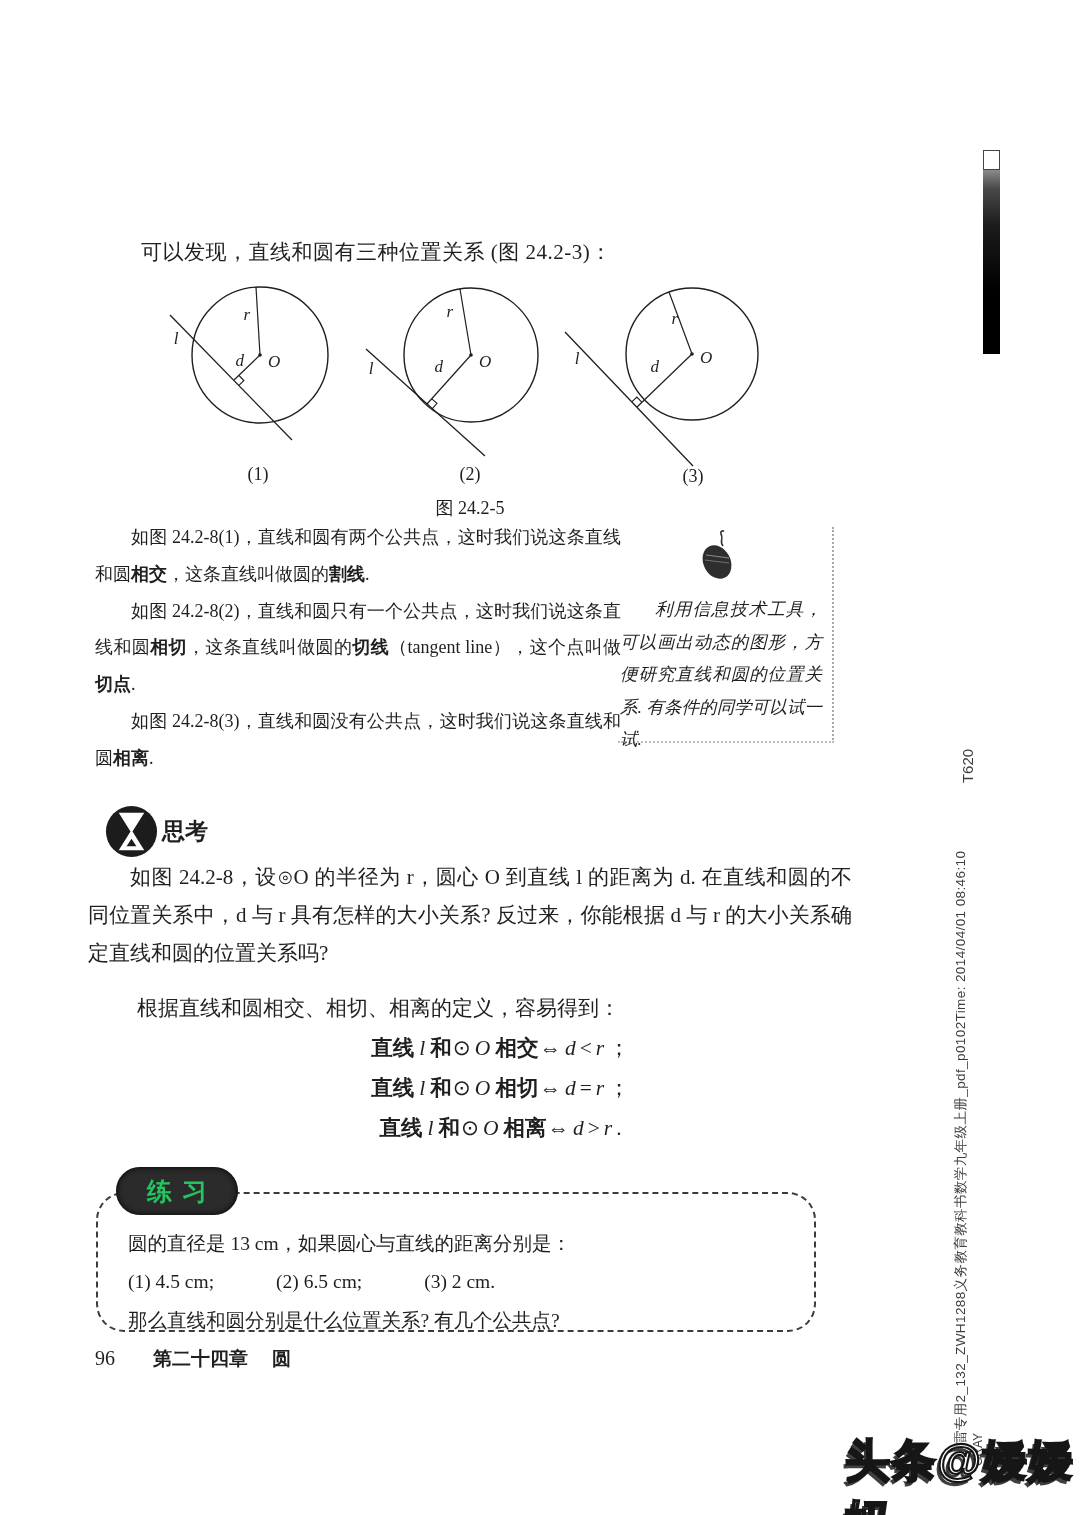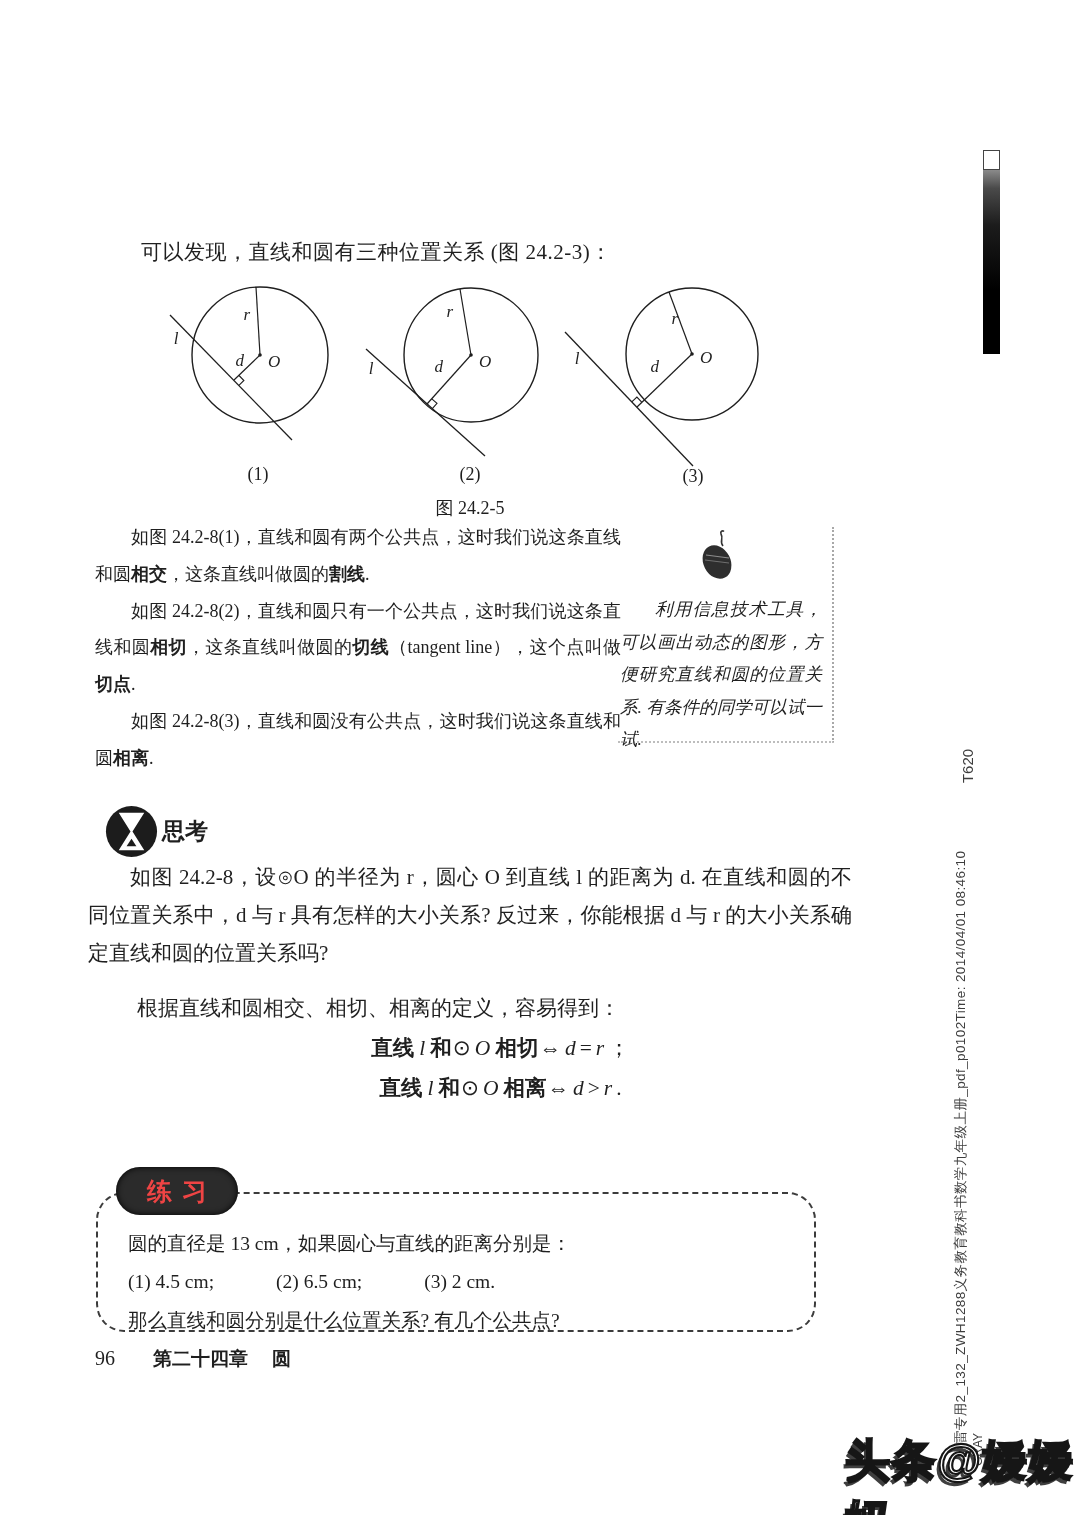--- a/index.html
+++ b/index.html
@@ -35,21 +35,21 @@
   .lead{position:absolute;left:95px;top:994px;width:764px;font-size:21px;text-indent:2em;margin:0;}
 
   .formulas{position:absolute;left:95px;top:1028px;width:810px;text-align:center;
             font-size:21.5px;line-height:40px;}
   .formula .var{font-style:italic;margin:0 4px;font-family:"Liberation Serif",serif;font-weight:normal;}
   .formula .hei{margin:0 1px;}
 
   .practice{position:absolute;left:96px;top:1192px;width:716px;height:136px;
             border:2px dashed #3c3c3c;border-radius:28px;box-sizing:content-box;}
   .badge{position:absolute;left:18px;top:-27px;width:122px;height:48px;background:#2b2b2b;
-         border-radius:24px;color:#ef4444;font-family:"Liberation Sans",sans-serif;font-weight:bold;
+         border-radius:24px;color:#22c55e;font-family:"Liberation Sans",sans-serif;font-weight:bold;
          font-size:25px;letter-spacing:10px;display:flex;align-items:center;justify-content:center;
          padding-left:10px;box-sizing:border-box;box-shadow:inset 0 0 6px #000;}
   .pcontent{padding:36px 26px 0 30px;font-size:19.5px;}
   .pcontent p{margin:0 0 14px;}
   .pcontent .items span{margin-right:62px;}
 
   .footer{position:absolute;left:95px;top:1346px;font-size:20px;}
   .footer .chap{margin-left:38px;font-size:19px;}
   .footer .book{margin-left:24px;font-size:19px;}
 
@@ -145,20 +145,21 @@
       <rect x="20" y="48.9" width="18" height="2.6" fill="#1c1c1c"></rect>
     </svg>
     <span class="thinktitle hei">思考</span>
   </div>
 
   <p class="thinkbody">如图 24.2-8，设⊙O 的半径为 r，圆心 O 到直线 l 的距离为 d. 在直线和圆的不同位置关系中，d 与 r 具有怎样的大小关系? 反过来，你能根据 d 与 r 的大小关系确定直线和圆的位置关系吗?</p>
 
   <p class="lead">根据直线和圆相交、相切、相离的定义，容易得到：</p>
 
   <div class="formulas">
+    <div class="formula"><span class="hei">直线</span><span class="var">l</span><span class="hei">和</span><span>⊙</span><span class="var">O</span><span class="hei">相交</span><span>⇔</span><span class="var">d</span><span>&lt;</span><span class="var">r</span><span>；</span></div>
     <div class="formula"><span class="hei">直线</span><span class="var">l</span><span class="hei">和</span><span>⊙</span><span class="var">O</span><span class="hei">相切</span><span>⇔</span><span class="var">d</span><span>=</span><span class="var">r</span><span>；</span></div>
     <div class="formula"><span class="hei">直线</span><span class="var">l</span><span class="hei">和</span><span>⊙</span><span class="var">O</span><span class="hei">相离</span><span>⇔</span><span class="var">d</span><span>&gt;</span><span class="var">r</span><span>.</span></div>
   </div>
 
   <div class="practice">
     <div class="badge">练习</div>
     <div class="pcontent">
       <p>圆的直径是 13 cm，如果圆心与直线的距离分别是：</p>
       <p class="items"><span>(1) 4.5 cm;</span><span>(2) 6.5 cm;</span><span>(3) 2 cm.</span></p>
       <p>那么直线和圆分别是什么位置关系? 有几个公共点?</p>

